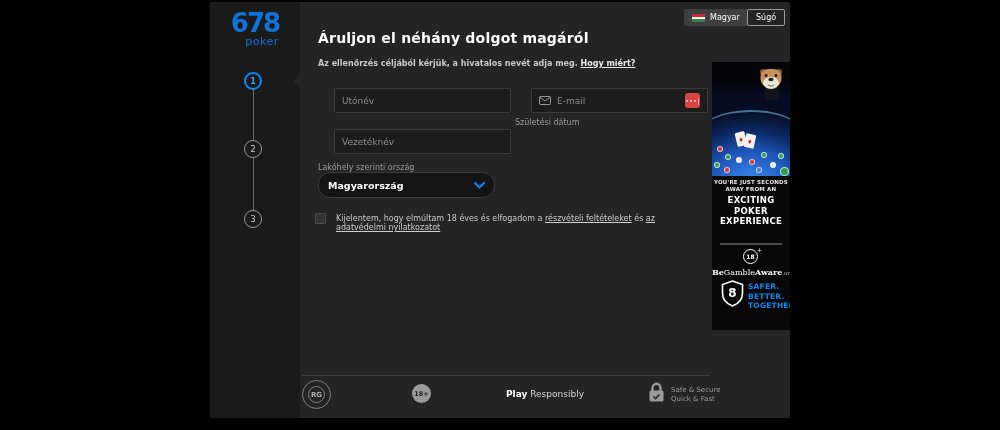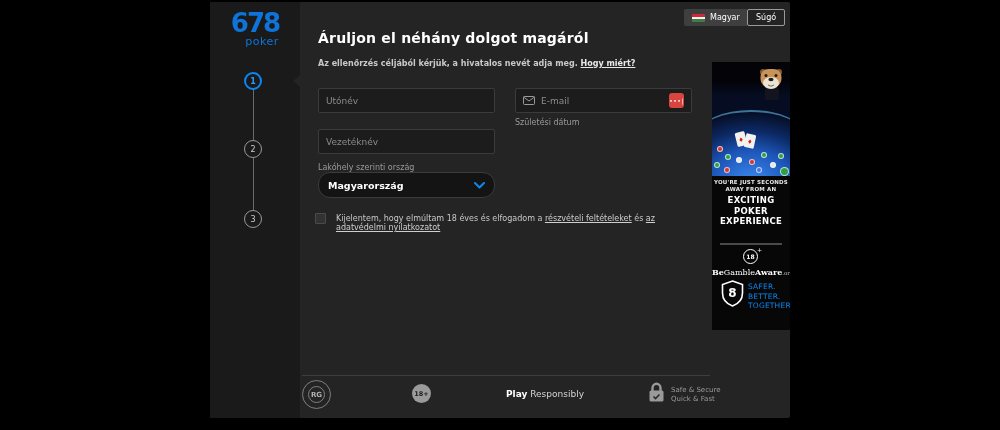--- a/index.html
+++ b/index.html
@@ -35,21 +35,21 @@
               border:1px solid #9a9a9a; border-radius:2px; display:flex; align-items:center; cursor:pointer; }
   .help-btn .lbl { font-size:8px; color:#fff; }
 
   
   .title { position:absolute; left:108px; top:28px; font-size:14px; font-weight:600; color:#fff; letter-spacing:0.2px; }
   .subtitle { position:absolute; left:108px; top:57px; font-size:8px; font-weight:bold; color:#c9c9c9; }
   .subtitle a { color:#e9e9e9; text-decoration:underline; cursor:pointer; }
 
   
   .field { position:absolute; height:25px; width:177px; background:#1c1c1c; border:1px solid #3b3b3b; border-radius:2px;
-           display:flex; align-items:center; padding:0 7px; gap:6px; }
+           display:flex; align-items:center; padding:0 7px; gap:6px;margin-left:16px; }
   .field input { flex:1; min-width:0; background:transparent; border:none; outline:none; color:#ddd; font-size:9px;
                  font-family:"DejaVu Sans","Liberation Sans",sans-serif; }
   .field input::placeholder { color:#8b8b8b; opacity:1; }
   .f-first { left:108px; top:86px; }
   .f-email { left:305px; top:86px; }
   .f-last  { left:108px; top:127px; }
   .f-dob   { left:305px; top:127px; }
   .flabel { position:absolute; font-size:8px; color:#9a9a9a; }
   .lbl-dob { left:305px; top:116px; }
   .lbl-country { left:108px; top:161px; }
@@ -102,21 +102,21 @@
               color:#fff; line-height:10.5px; letter-spacing:0.3px; }
   .b-divider { position:absolute; left:8px; top:181px; width:62px; height:2px; background:#4a4a4a; }
   .aware-circle { position:absolute; left:31px; top:187px; width:15px; height:15px; border:1.5px solid #fff; border-radius:50%;
                   display:flex; align-items:center; justify-content:center; font-size:6px; font-weight:bold; color:#fff; }
   .aware-plus { position:absolute; left:45px; top:184px; font-size:6px; color:#fff; }
   .aware-brand { position:absolute; left:0; top:205px; width:78px; text-align:center; font-size:8px; color:#fff;
                  font-family:"DejaVu Serif","Liberation Serif",serif; white-space:nowrap; }
   .aware-brand .bd { font-weight:bold; }
   .aware-brand .org { font-size:5.5px; color:#bdbdbd; }
   .shield-wrap { position:absolute; left:9px; top:218px; }
-  .motto { position:absolute; left:36px; top:220px; font-size:7.5px; font-weight:400; color:#0d87f2; line-height:9.5px; letter-spacing:0.2px; }
+  .motto { position:absolute; left:36px; top:220px; font-size:7.5px; font-weight:700; color:#0d87f2; line-height:9.5px; letter-spacing:0.2px; }
 </style>
 </head>
 <body>
 
 <div id="stage">
   <div class="window">
 
     <div class="sidebar">
       <div class="logo">
         <div class="l888">678</div>

